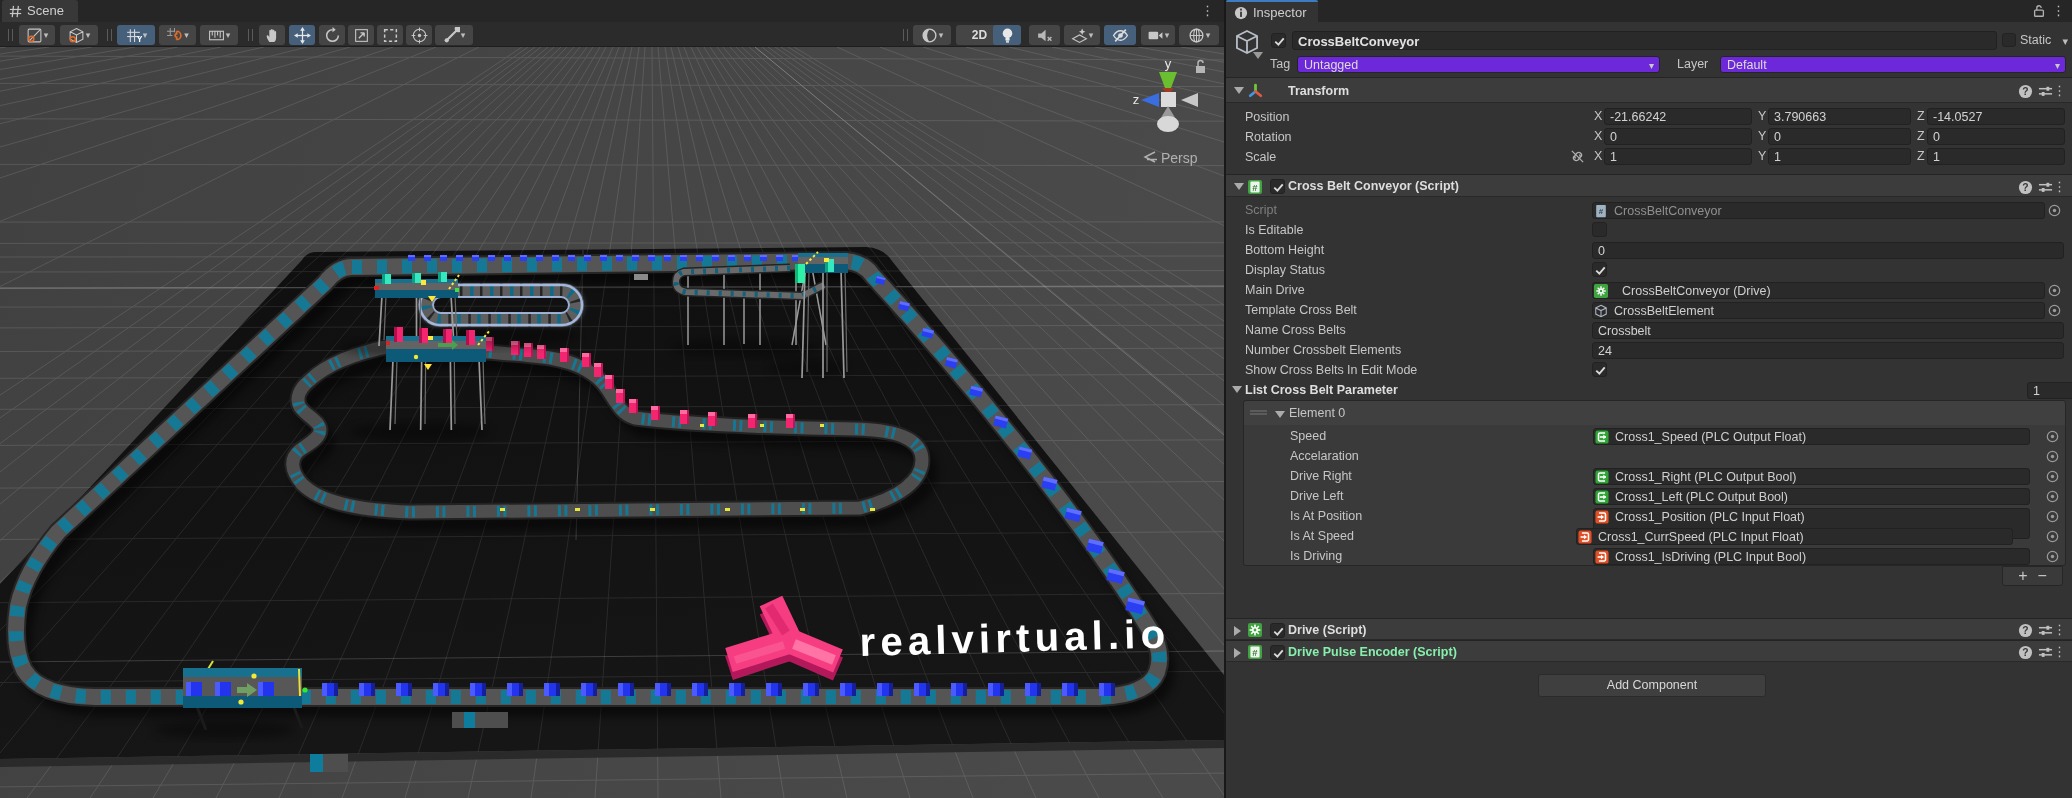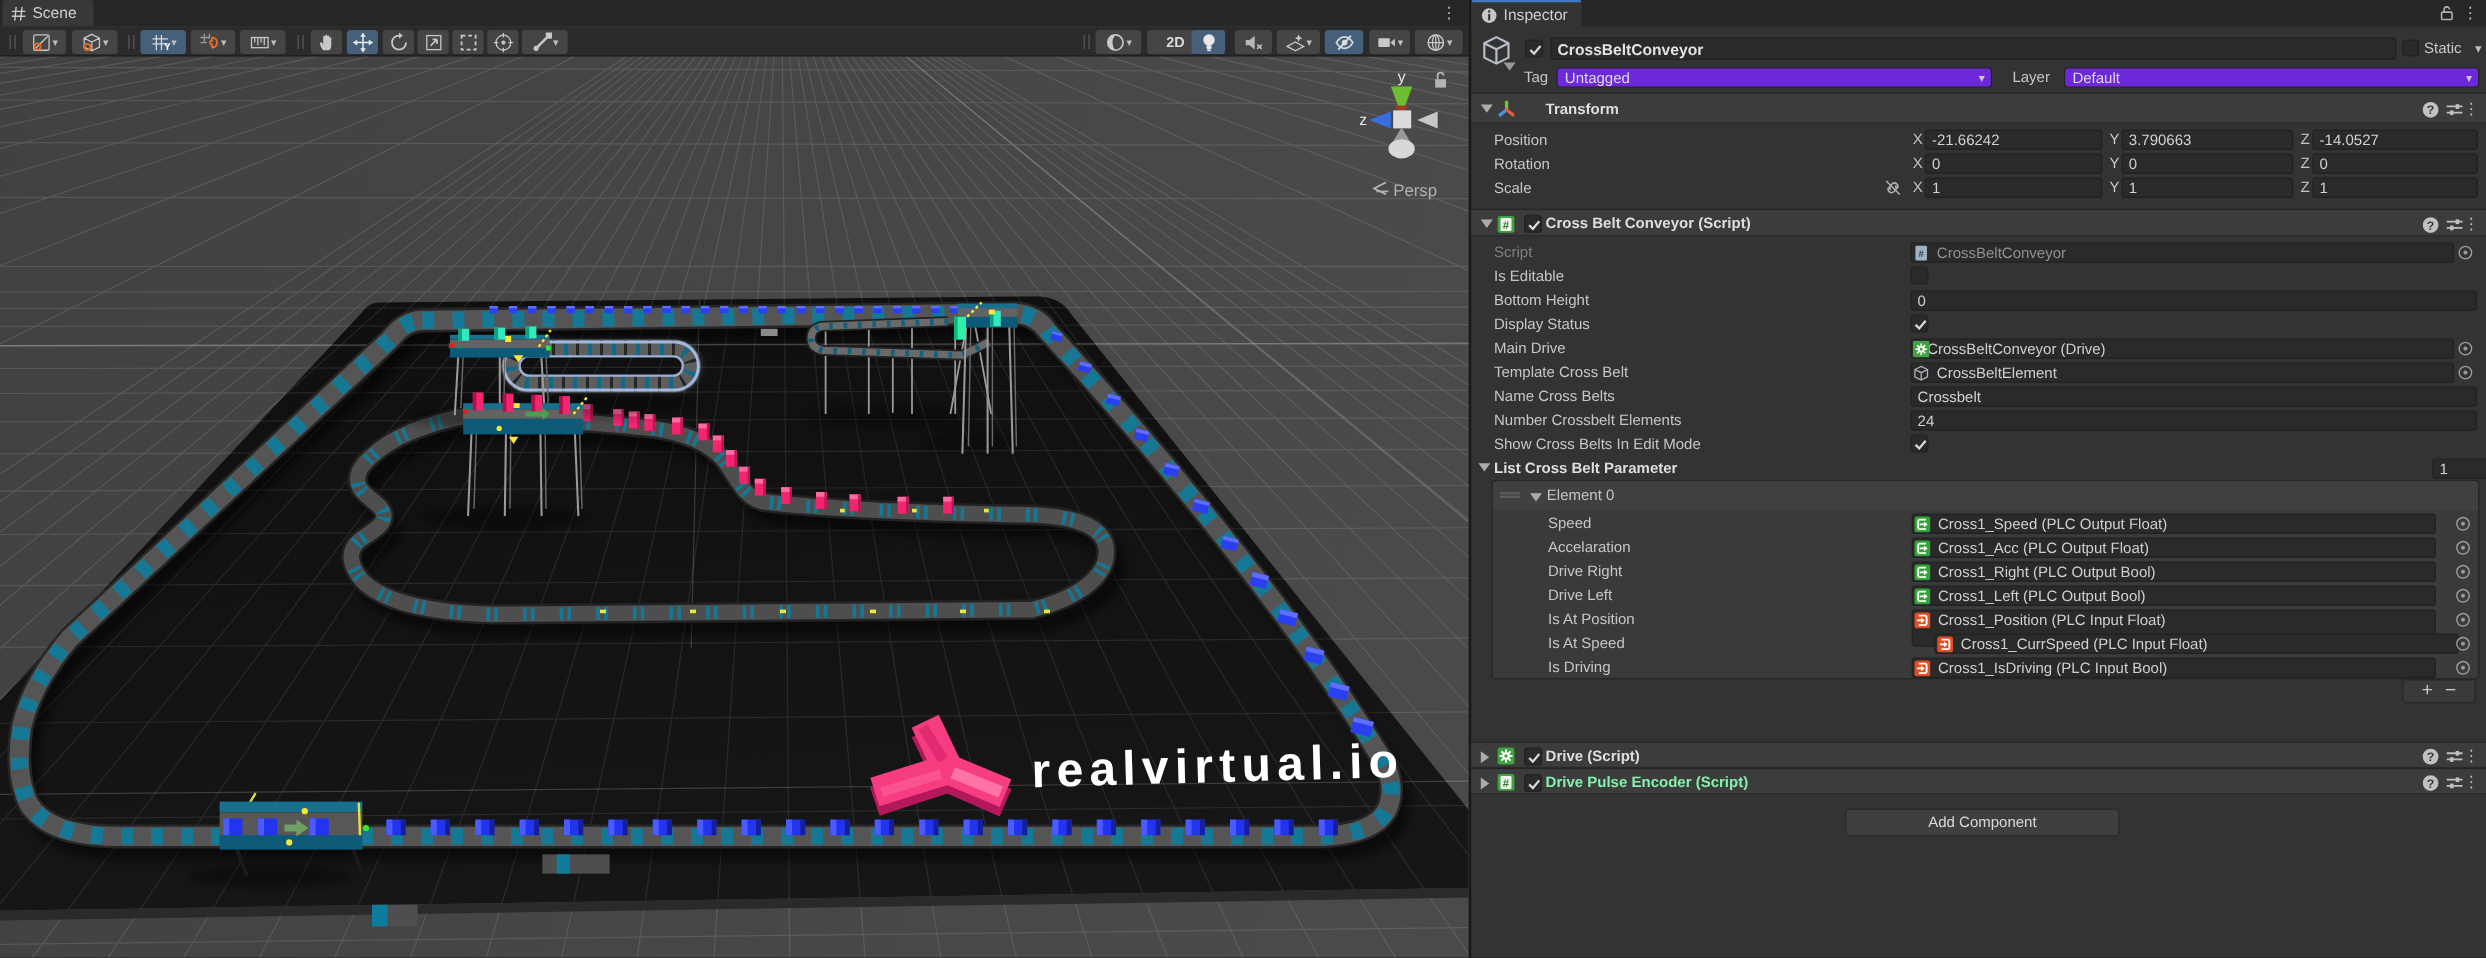--- a/index.html
+++ b/index.html
@@ -934,21 +934,21 @@
             <circle cx="8" cy="8" r="3.1" fill="#fff"></circle>
             <circle cx="8" cy="8" r="1.4" fill="#3fa33f"></circle>
             <rect x="7.2" y="2.6" width="1.6" height="2.6" fill="#fff" transform="rotate(0 8 8)"></rect>
             <rect x="7.2" y="2.6" width="1.6" height="2.6" fill="#fff" transform="rotate(45 8 8)"></rect>
             <rect x="7.2" y="2.6" width="1.6" height="2.6" fill="#fff" transform="rotate(90 8 8)"></rect>
             <rect x="7.2" y="2.6" width="1.6" height="2.6" fill="#fff" transform="rotate(135 8 8)"></rect>
             <rect x="7.2" y="2.6" width="1.6" height="2.6" fill="#fff" transform="rotate(180 8 8)"></rect>
             <rect x="7.2" y="2.6" width="1.6" height="2.6" fill="#fff" transform="rotate(225 8 8)"></rect>
             <rect x="7.2" y="2.6" width="1.6" height="2.6" fill="#fff" transform="rotate(270 8 8)"></rect>
             <rect x="7.2" y="2.6" width="1.6" height="2.6" fill="#fff" transform="rotate(315 8 8)"></rect>
-          </svg></span><span style="margin-left:8px;color:#cfcfcf">CrossBeltConveyor (Drive)</span></div>
+          </svg></span><span style="margin-left:24px;color:#cfcfcf">CrossBeltConveyor (Drive)</span></div>
       <span style="position:absolute;left:822px;top:283.5px"><svg width="13" height="13" viewBox="0 0 16 16">
           <circle cx="8" cy="8" r="6.4" fill="none" stroke="#9a9a9a" stroke-width="1.5"></circle>
           <circle cx="8" cy="8" r="2.1" fill="#9a9a9a"></circle>
         </svg></span>
       <span class="ltxt" style="left:19px;top:300px;height:20px;line-height:20px">Template Cross Belt</span>
       <div class="fld" style="left:366px;top:301.5px;width:453px;height:17px;line-height:17px"><span style="position:absolute;left:1px;top:1.5px"><svg width="14" height="14" viewBox="0 0 16 16">
             <path d="M8 1.5 14 4.5 14 11.5 8 14.5 2 11.5 2 4.5 Z M2 4.5 8 7.5 14 4.5 M8 7.5 8 14.5" fill="none" stroke="#aeb6c2" stroke-width="1.2"></path>
           </svg></span><span style="margin-left:16px;color:#cfcfcf">CrossBeltElement</span></div>
       <span style="position:absolute;left:822px;top:303.5px"><svg width="13" height="13" viewBox="0 0 16 16">
           <circle cx="8" cy="8" r="6.4" fill="none" stroke="#9a9a9a" stroke-width="1.5"></circle>
@@ -978,26 +978,20 @@
               <rect x="0.5" y="0.5" width="15" height="15" rx="2.5" fill="#2ea535"></rect>
               <path d="M11.5 3.5 h-6 a1.5 1.5 0 0 0 -1.5 1.5 v6 a1.5 1.5 0 0 0 1.5 1.5 h6" fill="none" stroke="#fff" stroke-width="1.8"></path>
               <line x1="5.5" y1="8" x2="12.5" y2="8" stroke="#fff" stroke-width="1.8"></line>
               <polygon points="9.5,5.2 12.8,8 9.5,10.8" fill="#fff"></polygon>
             </svg></span><span style="margin-left:16px;color:#cfcfcf">Cross1_Speed (PLC Output Float)</span></div>
         <span style="position:absolute;right:6px;top:28.5px"><svg width="13" height="13" viewBox="0 0 16 16">
             <circle cx="8" cy="8" r="6.4" fill="none" stroke="#9a9a9a" stroke-width="1.5"></circle>
             <circle cx="8" cy="8" r="2.1" fill="#9a9a9a"></circle>
           </svg></span>
         <span class="ltxt" style="left:46px;top:45px;height:20px;line-height:20px">Accelaration</span>
-        <div class="fld" style="left:349px;top:46.5px;width:437px;height:17px;line-height:17px"><span style="position:absolute;left:1px;top:1.5px"><svg width="14" height="14" viewBox="0 0 16 16">
-              <rect x="0.5" y="0.5" width="15" height="15" rx="2.5" fill="#2ea535"></rect>
-              <path d="M11.5 3.5 h-6 a1.5 1.5 0 0 0 -1.5 1.5 v6 a1.5 1.5 0 0 0 1.5 1.5 h6" fill="none" stroke="#fff" stroke-width="1.8"></path>
-              <line x1="5.5" y1="8" x2="12.5" y2="8" stroke="#fff" stroke-width="1.8"></line>
-              <polygon points="9.5,5.2 12.8,8 9.5,10.8" fill="#fff"></polygon>
-            </svg></span><span style="margin-left:16px;color:#cfcfcf">Cross1_Acc (PLC Output Float)</span></div>
         <span style="position:absolute;right:6px;top:48.5px"><svg width="13" height="13" viewBox="0 0 16 16">
             <circle cx="8" cy="8" r="6.4" fill="none" stroke="#9a9a9a" stroke-width="1.5"></circle>
             <circle cx="8" cy="8" r="2.1" fill="#9a9a9a"></circle>
           </svg></span>
         <span class="ltxt" style="left:46px;top:65px;height:20px;line-height:20px">Drive Right</span>
         <div class="fld" style="left:349px;top:66.5px;width:437px;height:17px;line-height:17px"><span style="position:absolute;left:1px;top:1.5px"><svg width="14" height="14" viewBox="0 0 16 16">
               <rect x="0.5" y="0.5" width="15" height="15" rx="2.5" fill="#2ea535"></rect>
               <path d="M11.5 3.5 h-6 a1.5 1.5 0 0 0 -1.5 1.5 v6 a1.5 1.5 0 0 0 1.5 1.5 h6" fill="none" stroke="#fff" stroke-width="1.8"></path>
               <line x1="5.5" y1="8" x2="12.5" y2="8" stroke="#fff" stroke-width="1.8"></line>
               <polygon points="9.5,5.2 12.8,8 9.5,10.8" fill="#fff"></polygon>
@@ -1022,21 +1016,21 @@
               <rect x="0.5" y="0.5" width="15" height="15" rx="2.5" fill="#e04f23"></rect>
               <path d="M4.5 3.5 h6 a1.5 1.5 0 0 1 1.5 1.5 v6 a1.5 1.5 0 0 1 -1.5 1.5 h-6" fill="none" stroke="#fff" stroke-width="1.8"></path>
               <line x1="3" y1="8" x2="9.5" y2="8" stroke="#fff" stroke-width="1.8"></line>
               <polygon points="6.8,5.2 10.1,8 6.8,10.8" fill="#fff"></polygon>
             </svg></span><span style="margin-left:16px;color:#cfcfcf">Cross1_Position (PLC Input Float)</span></div>
         <span style="position:absolute;right:6px;top:108.5px"><svg width="13" height="13" viewBox="0 0 16 16">
             <circle cx="8" cy="8" r="6.4" fill="none" stroke="#9a9a9a" stroke-width="1.5"></circle>
             <circle cx="8" cy="8" r="2.1" fill="#9a9a9a"></circle>
           </svg></span>
         <span class="ltxt" style="left:46px;top:125px;height:20px;line-height:20px">Is At Speed</span>
-        <div class="fld" style="left:368px;top:126.5px;width:437px;height:17px;line-height:17px"><span style="position:absolute;left:1px;top:1.5px"><svg width="14" height="14" viewBox="0 0 16 16">
+        <div class="fld" style="left:332px;top:126.5px;width:437px;height:17px;line-height:17px"><span style="position:absolute;left:1px;top:1.5px"><svg width="14" height="14" viewBox="0 0 16 16">
               <rect x="0.5" y="0.5" width="15" height="15" rx="2.5" fill="#e04f23"></rect>
               <path d="M4.5 3.5 h6 a1.5 1.5 0 0 1 1.5 1.5 v6 a1.5 1.5 0 0 1 -1.5 1.5 h-6" fill="none" stroke="#fff" stroke-width="1.8"></path>
               <line x1="3" y1="8" x2="9.5" y2="8" stroke="#fff" stroke-width="1.8"></line>
               <polygon points="6.8,5.2 10.1,8 6.8,10.8" fill="#fff"></polygon>
             </svg></span><span style="margin-left:16px;color:#cfcfcf">Cross1_CurrSpeed (PLC Input Float)</span></div>
         <span style="position:absolute;right:6px;top:128.5px"><svg width="13" height="13" viewBox="0 0 16 16">
             <circle cx="8" cy="8" r="6.4" fill="none" stroke="#9a9a9a" stroke-width="1.5"></circle>
             <circle cx="8" cy="8" r="2.1" fill="#9a9a9a"></circle>
           </svg></span>
         <span class="ltxt" style="left:46px;top:145px;height:20px;line-height:20px">Is Driving</span>

